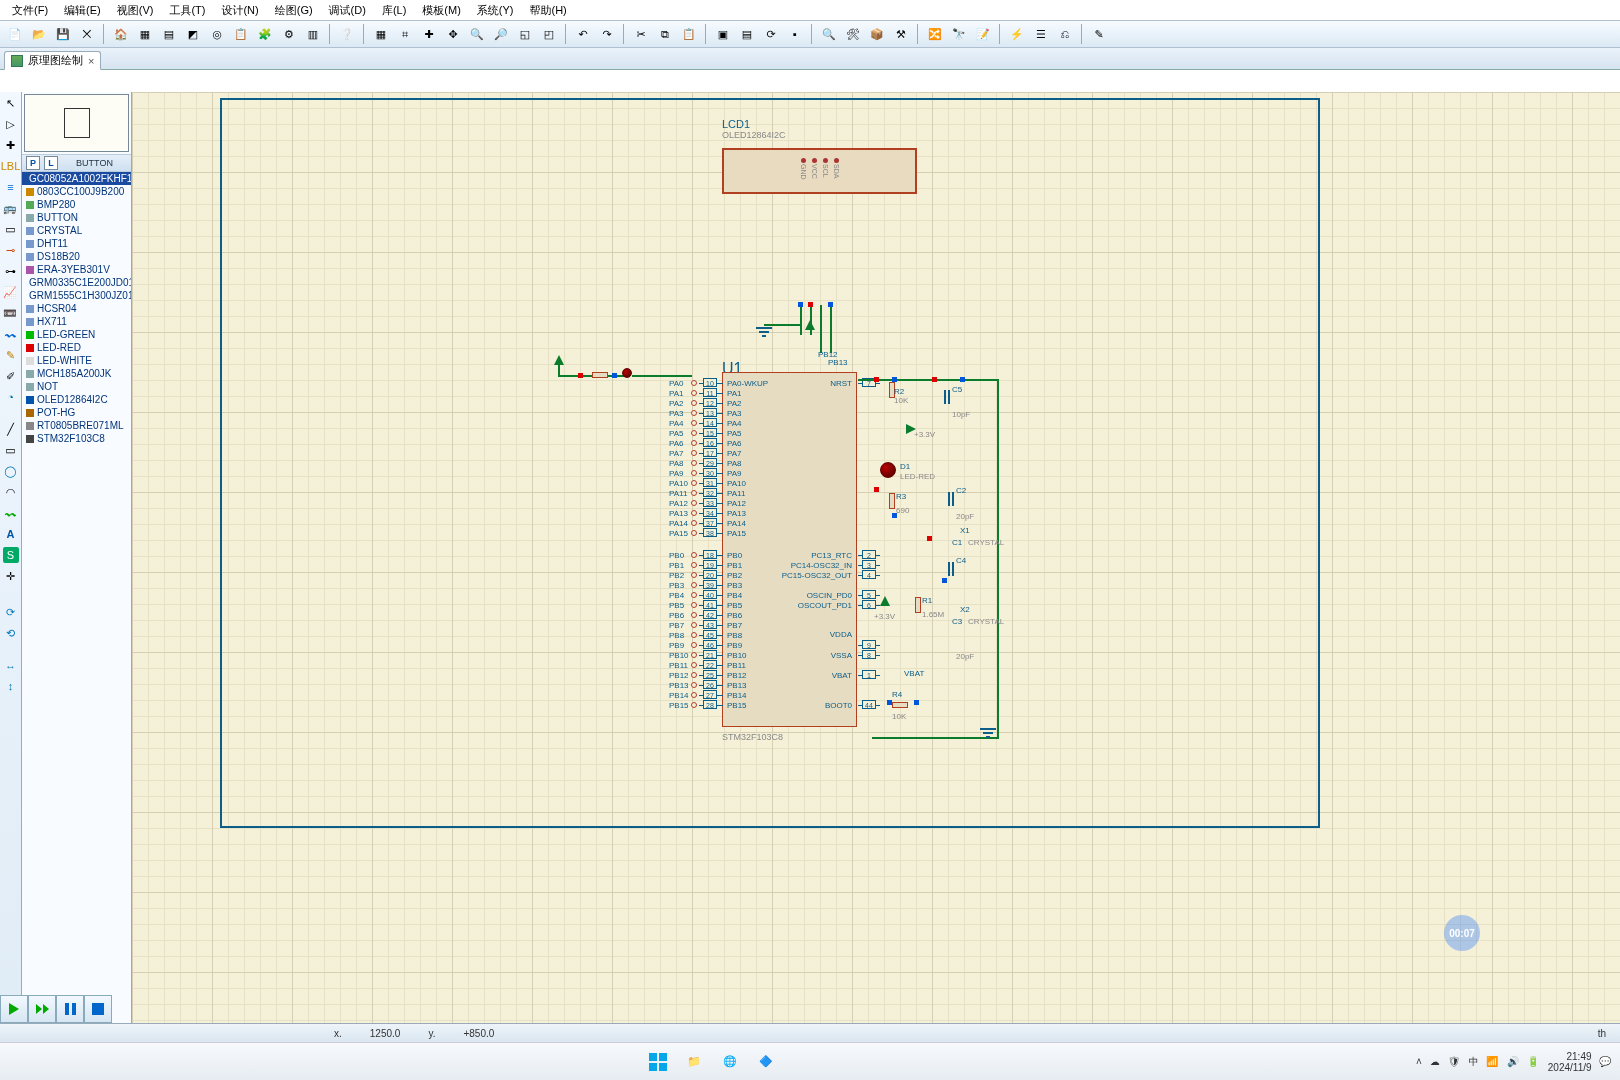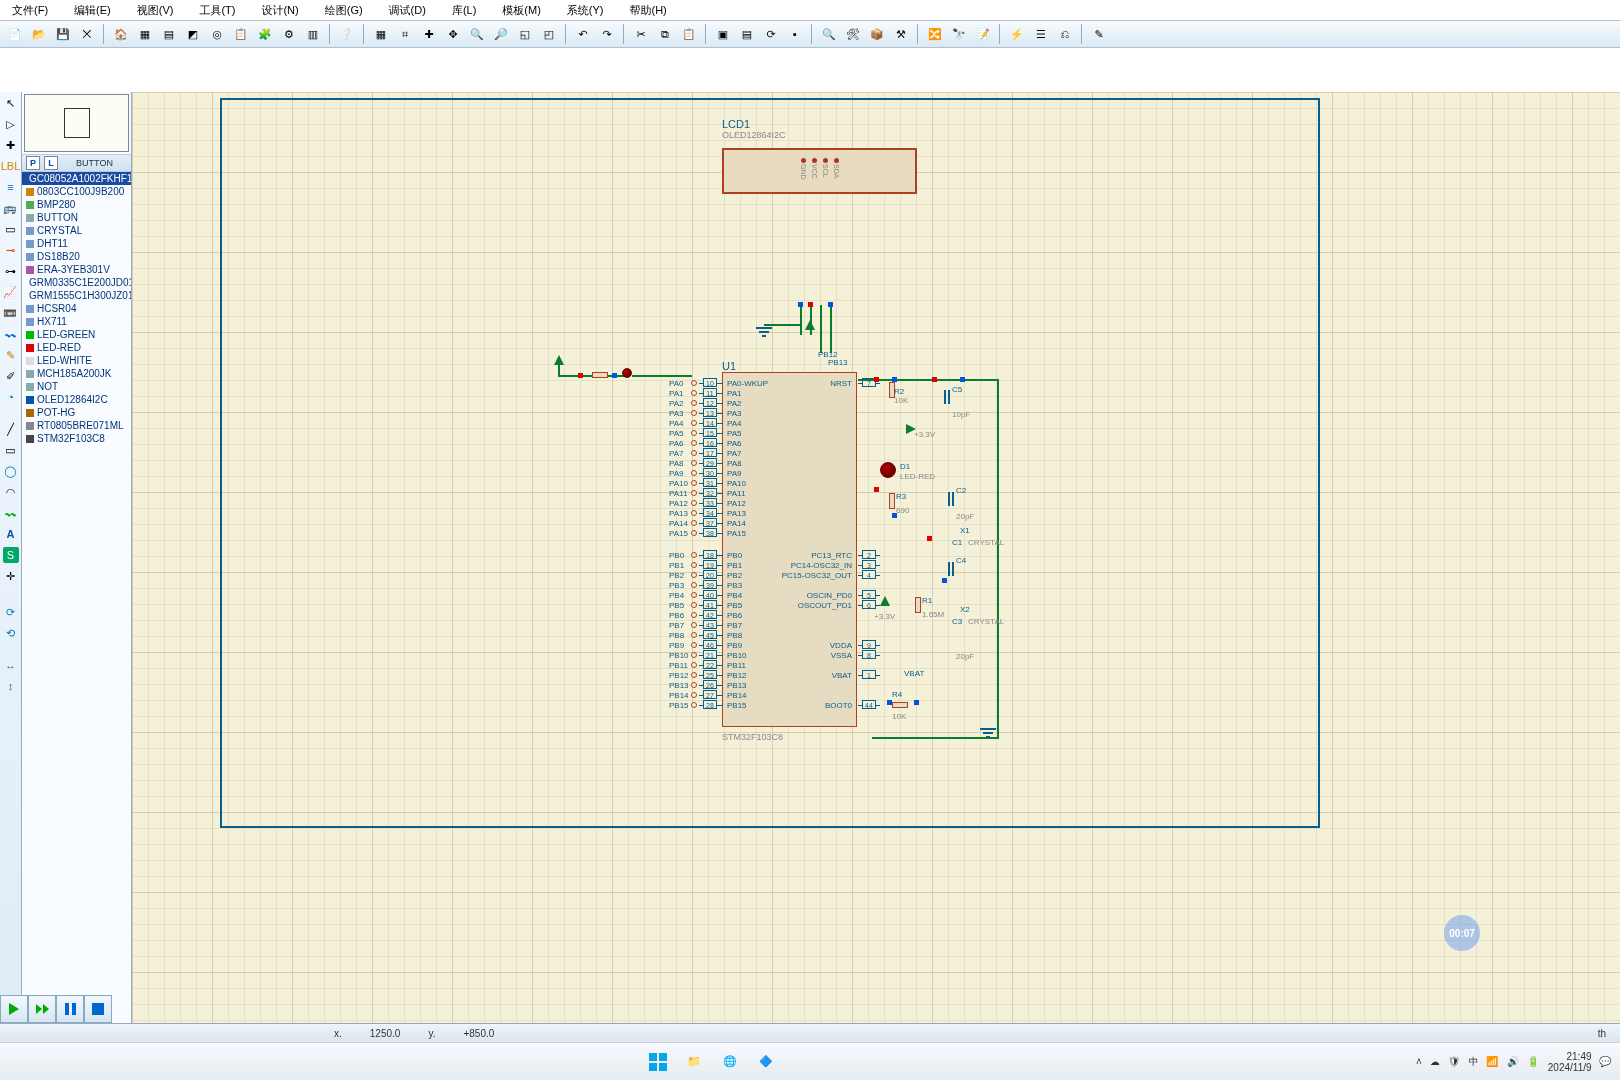--- a/index.html
+++ b/index.html
@@ -6,21 +6,21 @@
   body { width: 1620px; height: 1080px; background: #f0f0f0; overflow: hidden; position: relative; font-size: 11px; }
 
   
   .titlebar { height: 22px; background: #fff; display: flex; align-items: center; padding: 0 6px; color: #000; justify-content: space-between; }
   .titlebar .left { display: flex; align-items: center; gap: 4px; }
   .titlebar .right { display: flex; gap: 18px; }
   .app-ico { width: 14px; height: 14px; background: #4a7cc0; }
   .win-btn { width: 26px; height: 16px; display: flex; align-items: center; justify-content: center; font-size: 12px; cursor: pointer; }
 
   
-  .menubar { height: 20px; background: #fff; display: flex; align-items: center; padding: 0 6px; gap: 14px; color: #000; }
+  .menubar { height: 20px; background: #fff; display: flex; align-items: center; padding: 0 6px; gap: 4px; color: #000; }
   .menubar span { padding: 0 6px; cursor: pointer; }
 
   
   .toolbar { height: 28px; background: linear-gradient(#f7fbff,#dbe9f4); border-top: 1px solid #b0c0d0; border-bottom: 1px solid #b0c0d0; display: flex; align-items: center; padding: 0 4px; gap: 2px; }
   .tbtn { width: 22px; height: 22px; display: flex; align-items: center; justify-content: center; border-radius: 2px; cursor: pointer; }
   .tsep { width: 2px; height: 20px; border-left: 1px solid #9ab; margin: 0 3px; }
 
   
   .tabstrip { height: 22px; background: linear-gradient(#eaf2fa,#d6e4f0); display: flex; align-items: flex-end; padding: 0 4px; gap: 2px; border-bottom: 1px solid #8aa; }
   .tab { background: #fff; border: 1px solid #9ab; border-bottom: 1px solid #fff; padding: 1px 6px; display: flex; align-items: center; gap: 5px; border-radius: 3px 3px 0 0; position: relative; top: 1px;}
@@ -63,21 +63,21 @@
   .lcd-sub-label { position:absolute; left:590px; top:38px; color:#888; font-size:9px; }
   .lcd-outer { border: 2px solid #b04020; background:#e8dbc0; padding:8px; }
   .lcd-screen { background:#000; color:#fff; height:106px; padding:10px 8px; font-size:19px; letter-spacing:2px; display:flex; flex-direction:column; justify-content:space-around; }
   .lcd-pins { height:26px; display:flex; justify-content:center; gap:4px; align-items:flex-start; color:#888; font-size:7px; }
   .lcd-pin { display:flex; flex-direction:column; align-items:center; gap:1px; }
   .lcd-pin .dot { width:5px; height:5px; background:#a33; border-radius:50%; }
   .lcd-pin .lbl { writing-mode: vertical-rl; text-orientation: mixed; }
 
   
   .mcu { position:absolute; left:590px; top:280px; width:135px; height:355px; background:#e6dcc2; border:1px solid #b04020; }
-  .mcu-label { position:absolute; left:590px; top:268px; color:#0b5e8a; font-size:11px; }
+  .mcu-label { position:absolute; left:590px; top:268px; color:#0b5e8a; font-size:16px; }
   .mcu-part { position:absolute; left:590px; top:640px; color:#888; font-size:9px; }
   .pin { position:absolute; font-size:8px; color:#0b5e8a; }
   .pinname-l { position:absolute; font-size:8px; color:#0b5e8a; text-align:left; }
   .pinname-r { position:absolute; font-size:8px; color:#0b5e8a; text-align:right; }
   .pinline { position:absolute; height:1px; background:#0b5e8a; }
   .pinnum { position:absolute; width:14px; height:9px; border:1px solid #0b5e8a; background:#f5f0d8; font-size:7px; text-align:center; color:#0b5e8a; line-height:9px; }
   .stub { position:absolute; width:6px; height:6px; border:1px solid #b04030; border-radius:50%; background:#f5f0d8; }
 
   .wire { position:absolute; background:#0a7c2c; }
   .wire.h { height:2px; }
@@ -194,20 +194,27 @@
     <div class="tbtn">🔭</div>
     <div class="tbtn">📝</div>
     <div class="tsep"></div>
     <div class="tbtn">⚡</div>
     <div class="tbtn">☰</div>
     <div class="tbtn">⎌</div>
     <div class="tsep"></div>
     <div class="tbtn">✎</div>
   </div>
 
+  <div class="tabstrip">
+    <div class="tab">
+      <div class="tab-ico"></div>
+      <span>原理图绘制</span>
+      <span class="x">×</span>
+    </div>
+  </div>
 
   <div class="main">
 
     <div class="toolbox">
       <div class="tool">↖</div>
       <div class="tool">▷</div>
       <div class="tool">✚</div>
       <div class="tool" style="color:#c80">LBL</div>
       <div class="tool" style="color:#06c">≡</div>
       <div class="tool">🚌</div>
@@ -553,21 +560,21 @@
           <div class="pinnum" style="left: 139px; top: 187px;">3</div>
           <div class="pinname-r" style="right: 4px; top: 198px;">PC15-OSC32_OUT</div>
           <div class="pinline" style="left: 135px; top: 202px; width: 22px;"></div>
           <div class="pinnum" style="left: 139px; top: 197px;">4</div>
           <div class="pinname-r" style="right: 4px; top: 218px;">OSCIN_PD0</div>
           <div class="pinline" style="left: 135px; top: 222px; width: 22px;"></div>
           <div class="pinnum" style="left: 139px; top: 217px;">5</div>
           <div class="pinname-r" style="right: 4px; top: 228px;">OSCOUT_PD1</div>
           <div class="pinline" style="left: 135px; top: 232px; width: 22px;"></div>
           <div class="pinnum" style="left: 139px; top: 227px;">6</div>
-          <div class="pinname-r" style="right: 4px; top: 268px;">VDDA</div>
+          <div class="pinname-r" style="right: 4px; top: 257px;">VDDA</div>
           <div class="pinline" style="left: 135px; top: 272px; width: 22px;"></div>
           <div class="pinnum" style="left: 139px; top: 267px;">9</div>
           <div class="pinname-r" style="right: 4px; top: 278px;">VSSA</div>
           <div class="pinline" style="left: 135px; top: 282px; width: 22px;"></div>
           <div class="pinnum" style="left: 139px; top: 277px;">8</div>
           <div class="pinname-r" style="right: 4px; top: 298px;">VBAT</div>
           <div class="pinline" style="left: 135px; top: 302px; width: 22px;"></div>
           <div class="pinnum" style="left: 139px; top: 297px;">1</div>
           <div class="pinname-r" style="right: 4px; top: 328px;">BOOT0</div>
           <div class="pinline" style="left: 135px; top: 332px; width: 22px;"></div>

